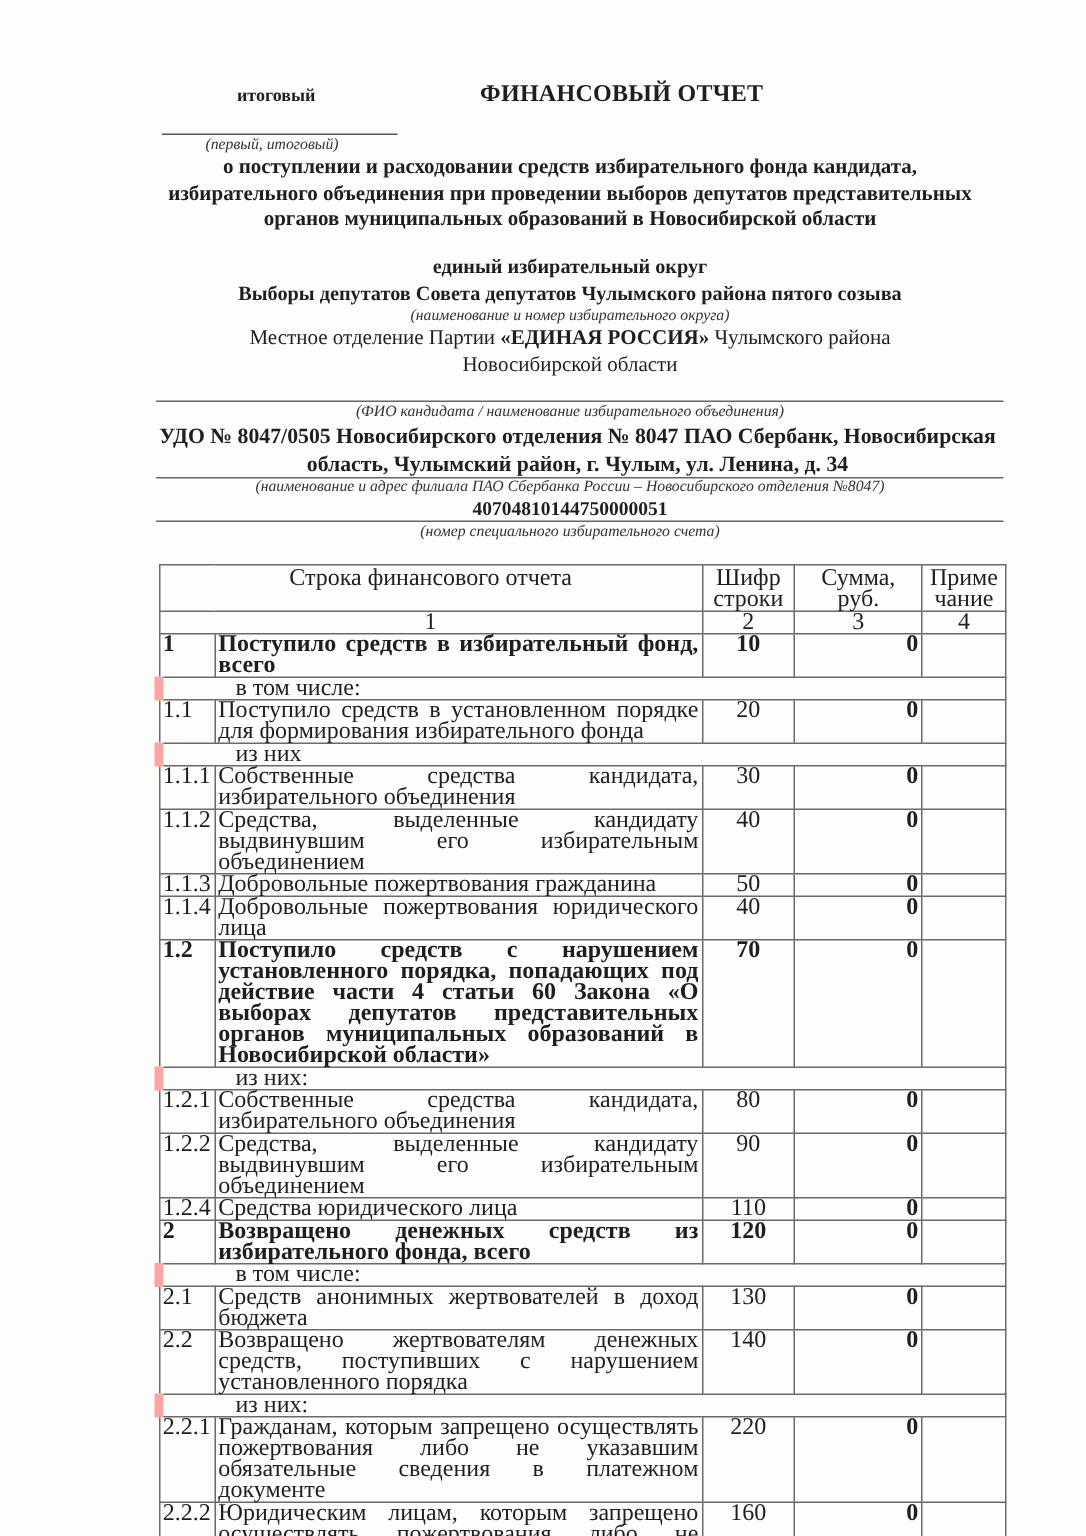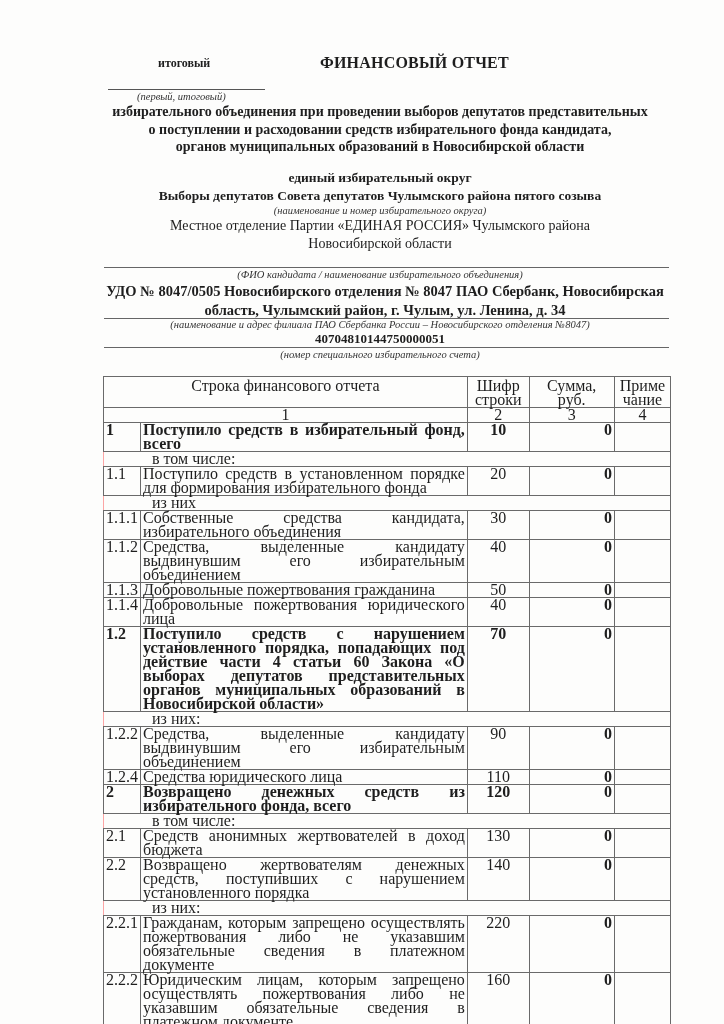--- a/index.html
+++ b/index.html
@@ -11,21 +11,21 @@
   .report-type { left:158px; top:56px; font-size:12px; font-weight:bold; }
   .title { left:320px; top:54px; font-size:16px; font-weight:bold; letter-spacing:0.2px; }
   .type-line { left:108px; top:89px; width:157px; border-top:1px solid #555; }
   .type-hint { left:137px; top:91px; font-size:10.5px; font-style:italic; color:#333; }
   .center-block { left:80px; width:600px; text-align:center; }
   .subtitle { top:103px; font-size:14px; font-weight:bold; line-height:17.5px; }
   .elections { top:169px; font-size:13.5px; font-weight:bold; line-height:18px; }
   .hint { font-size:10.5px; font-style:italic; color:#333; }
   .okrug-hint { top:205px; }
   .party { top:217px; font-size:14px; line-height:18px; }
-  .party b { font-weight:normal; }
+  .party b { font-weight:bold; }
   .hr { border-top:1px solid #666; }
   .hr1 { left:104px; top:267px; width:565px; }
   .cand-hint { top:269px; }
   .bank { left:85px; width:600px; top:282px; font-size:14.5px; font-weight:bold; line-height:18.5px; text-align:center; }
   .hr2 { left:104px; top:318px; width:565px; }
   .bank-hint { top:319px; }
   .account { top:331px; font-size:13px; font-weight:bold; }
   .hr3 { left:104px; top:347px; width:565px; }
   .acc-hint { top:349px; }
 
@@ -36,35 +36,35 @@
   table.report td, table.report th {
     border:1px solid #6a6a6a; padding:0 2px; vertical-align:top;
   }
   table.report th { font-weight:normal; text-align:center; padding-top:2px; }
   .c-num { width:31px; }
   .c-text { width:326px; text-align:justify; text-align-last:left; }
   .c-code { width:57px; text-align:center; }
   .c-sum { width:81px; text-align:right; font-weight:bold; }
   .c-note { width:52px; }
   tr.bold .c-text, tr.bold .c-num, tr.bold .c-code { font-weight:bold; }
-  tr.sub td { border-left:1px solid #fca5a5; border-right:1px solid #6a6a6a; padding-left:48px; }
+  tr.sub td { border-left:6px solid #fca5a5; border-right:1px solid #6a6a6a; padding-left:48px; }
   tr.idx td { text-align:center; }
   .header-row th { height:27px; }
 </style>
 </head>
 <body>
 
 <div class="abs report-type">итоговый</div>
 <div class="abs title">ФИНАНСОВЫЙ ОТЧЕТ</div>
 <div class="abs type-line"></div>
 <div class="abs type-hint">(первый, итоговый)</div>
 
 <div class="abs center-block subtitle">
+  <div>о поступлении и расходовании средств избирательного фонда кандидата,</div>
   <div style="white-space:nowrap;margin-left:-12px;margin-right:-12px;">избирательного объединения при проведении выборов депутатов представительных</div>
-  <div>о поступлении и расходовании средств избирательного фонда кандидата,</div>
   <div>органов муниципальных образований в Новосибирской области</div>
 </div>
 
 <div class="abs center-block elections">
   <div>единый избирательный округ</div>
   <div>Выборы депутатов Совета депутатов Чулымского района пятого созыва</div>
 </div>
 <div class="abs center-block hint okrug-hint">(наименование и номер избирательного округа)</div>
 <div class="abs center-block party">
   <div><span>Местное отделение Партии </span><b>«ЕДИНАЯ РОССИЯ»</b><span> Чулымского района</span></div>
@@ -152,20 +152,27 @@
         <td class="c-num">1.2</td>
         <td class="c-text">Поступило средств с нарушением установленного порядка, попадающих под действие части 4 статьи 60 Закона «О выборах депутатов представительных органов муниципальных образований в Новосибирской области»</td>
         <td class="c-code">70</td>
         <td class="c-sum">0</td>
         <td class="c-note"></td>
       </tr>
       <tr class="sub">
         <td colspan="5">из них:</td>
       </tr>
       <tr>
+        <td class="c-num">1.2.1</td>
+        <td class="c-text">Собственные средства кандидата, избирательного объединения</td>
+        <td class="c-code">80</td>
+        <td class="c-sum">0</td>
+        <td class="c-note"></td>
+      </tr>
+      <tr>
         <td class="c-num">1.2.2</td>
         <td class="c-text">Средства, выделенные кандидату выдвинувшим его избирательным объединением</td>
         <td class="c-code">90</td>
         <td class="c-sum">0</td>
         <td class="c-note"></td>
       </tr>
       <tr>
         <td class="c-num">1.2.4</td>
         <td class="c-text">Средства юридического лица</td>
         <td class="c-code">110</td>

